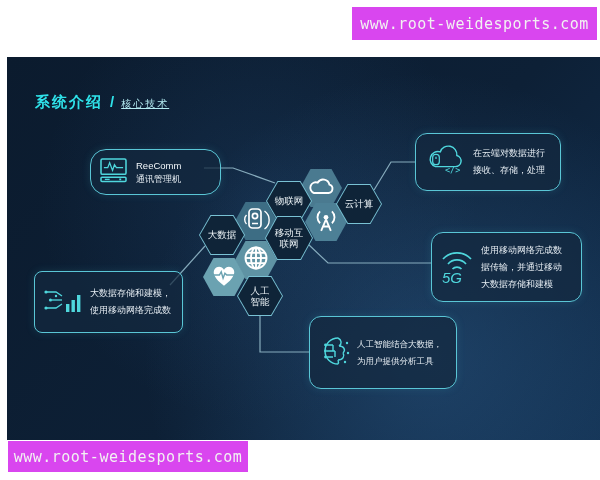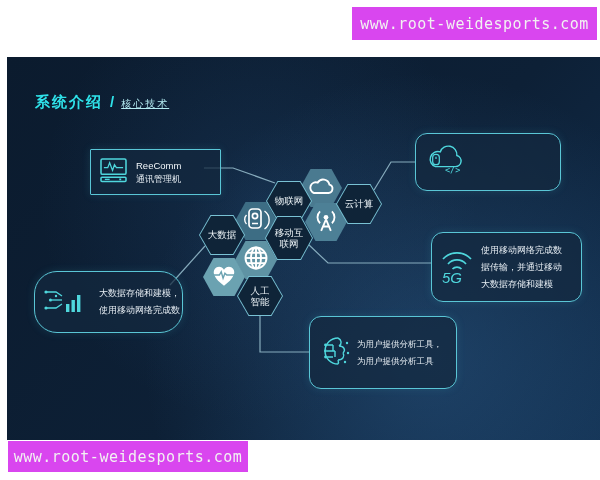--- a/index.html
+++ b/index.html
@@ -23,34 +23,34 @@
   .title-sep{font-size:15px;font-weight:bold;color:#2fe3ea;}
   .title-secondary{font-size:10px;color:#b4ecf2;letter-spacing:2px;text-decoration:underline;}
 
   svg.connectors{position:absolute;left:0;top:0;width:600px;height:383px;pointer-events:none;}
 
   .callout{position:absolute;border:1.5px solid #5ac6d6;background:rgba(19,40,62,0.72);
            display:flex;align-items:center;box-shadow:0 0 8px rgba(60,170,195,0.18);}
   .callout-text{color:#e6edf3;}
   .callout-text .ln{white-space:nowrap;}
 
-  .co-reecomm{left:83px;top:92px;width:114px;height:44px;border-radius:1px;padding:0 6px 0 9px;gap:9px;}
+  .co-reecomm{left:83px;top:92px;width:114px;height:44px;border-radius:16px;padding:0 6px 0 9px;gap:9px;}
   .co-reecomm .ln1{font-size:9.5px;line-height:15px;color:#f0f5f8;}
   .co-reecomm .ln2{font-size:9px;line-height:13px;}
 
   .co-cloud{left:408px;top:76px;width:132px;height:56px;border-radius:12px;padding:0 4px 0 8px;gap:7px;}
   .co-cloud .callout-text{font-size:9px;line-height:17px;}
 
   .co-5g{left:424px;top:175px;width:138px;height:68px;border-radius:12px;padding:0 4px 0 7px;gap:6px;}
   .co-5g .callout-text{font-size:9px;line-height:17px;}
 
   .co-ai{left:302px;top:259px;width:135px;height:71px;border-radius:12px;padding:0 4px 0 7px;gap:6px;}
   .co-ai .callout-text{font-size:8.5px;line-height:17px;}
 
-  .co-bigdata{left:27px;top:214px;width:136px;height:60px;border-radius:23px;padding:0 4px 0 7px;gap:15px;}
+  .co-bigdata{left:27px;top:214px;width:136px;height:60px;border-radius:8px;padding:0 4px 0 7px;gap:6px;}
   .co-bigdata .callout-text{font-size:9px;line-height:17px;}
 
   .hex{position:absolute;clip-path:polygon(25% 0%,75% 0%,100% 50%,75% 100%,25% 100%,0% 50%);text-align:right;}
   .hex-fill{position:absolute;inset:1px;clip-path:polygon(25% 0%,75% 0%,100% 50%,75% 100%,25% 100%,0% 50%);}
   .text-hex{background:#79c2d4;filter:drop-shadow(0 0 3px rgba(90,200,220,0.35));}
   .text-hex .hex-fill{background:#0f2438;}
   .hex-label{position:absolute;inset:0;display:flex;flex-direction:column;align-items:center;
              justify-content:center;color:#eef5f8;font-size:9.5px;line-height:11.5px;z-index:2;}
   .icon-hex{display:flex;align-items:center;justify-content:center;}
 </style>
@@ -97,20 +97,24 @@
 
     <div class="callout co-cloud">
       <span>
         <svg width="42" height="36" viewBox="0 0 44 38" fill="none" stroke="#4fd7dd" stroke-width="1.5">
           <path d="M12 26 h21 a6 6 0 0 0 1.5-11.8 A9 9 0 0 0 17 10.5 A7.5 7.5 0 0 0 12 26 Z"></path>
           <rect x="9" y="13" width="7" height="11" rx="3.2" stroke-width="1.3"></rect>
           <line x1="12.5" y1="15.5" x2="12.5" y2="18" stroke-width="1.3"></line>
           <text x="22" y="33" font-size="9" fill="#4fd7dd" stroke="none" font-family="DejaVu Sans Mono, monospace">&lt;/&gt;</text>
         </svg>
       </span>
+      <div class="callout-text">
+        <div class="ln">在云端对数据进行</div>
+        <div class="ln">接收、存储，处理</div>
+      </div>
     </div>
 
     <div class="callout co-5g">
       <span>
         <svg width="36" height="40" viewBox="0 0 36 40" fill="none" stroke="#4fd7dd" stroke-width="1.7">
           <path d="M4 14 A 19 19 0 0 1 32 14"></path>
           <path d="M9 19 A 12 12 0 0 1 27 19"></path>
           <path d="M13.5 24 A 6.3 6.3 0 0 1 22.5 24"></path>
           <text x="3" y="38" font-size="15" font-style="italic" fill="#4fd7dd" stroke="none" font-family="Liberation Sans, sans-serif">5G</text>
         </svg>
@@ -130,21 +134,21 @@
           <path d="M10 12 h6 M10 18 h8 M10 24 h6 M16 12 v6 M18 18 v6"></path>
           <circle cx="8.5" cy="12" r="1.4" fill="#4fd7dd" stroke="none"></circle>
           <circle cx="8.5" cy="18" r="1.4" fill="#4fd7dd" stroke="none"></circle>
           <circle cx="8.5" cy="24" r="1.4" fill="#4fd7dd" stroke="none"></circle>
           <circle cx="30" cy="10" r="1.2" fill="#4fd7dd" stroke="none"></circle>
           <circle cx="31" cy="20" r="1.2" fill="#4fd7dd" stroke="none"></circle>
           <circle cx="28" cy="29" r="1.2" fill="#4fd7dd" stroke="none"></circle>
         </svg>
       </span>
       <div class="callout-text">
-        <div class="ln">为用户提供分析工具，</div>
+        <div class="ln">人工智能结合大数据，</div>
         <div class="ln">为用户提供分析工具</div>
       </div>
     </div>
 
     <div class="callout co-bigdata">
       <span>
         <svg width="42" height="32" viewBox="0 0 42 32" fill="none" stroke="#4fd7dd" stroke-width="1.3">
           <polyline points="4,8 14,8 20,12"></polyline>
           <polyline points="4,24 14,24 20,20"></polyline>
           <line x1="10" y1="16" x2="20" y2="16"></line>

